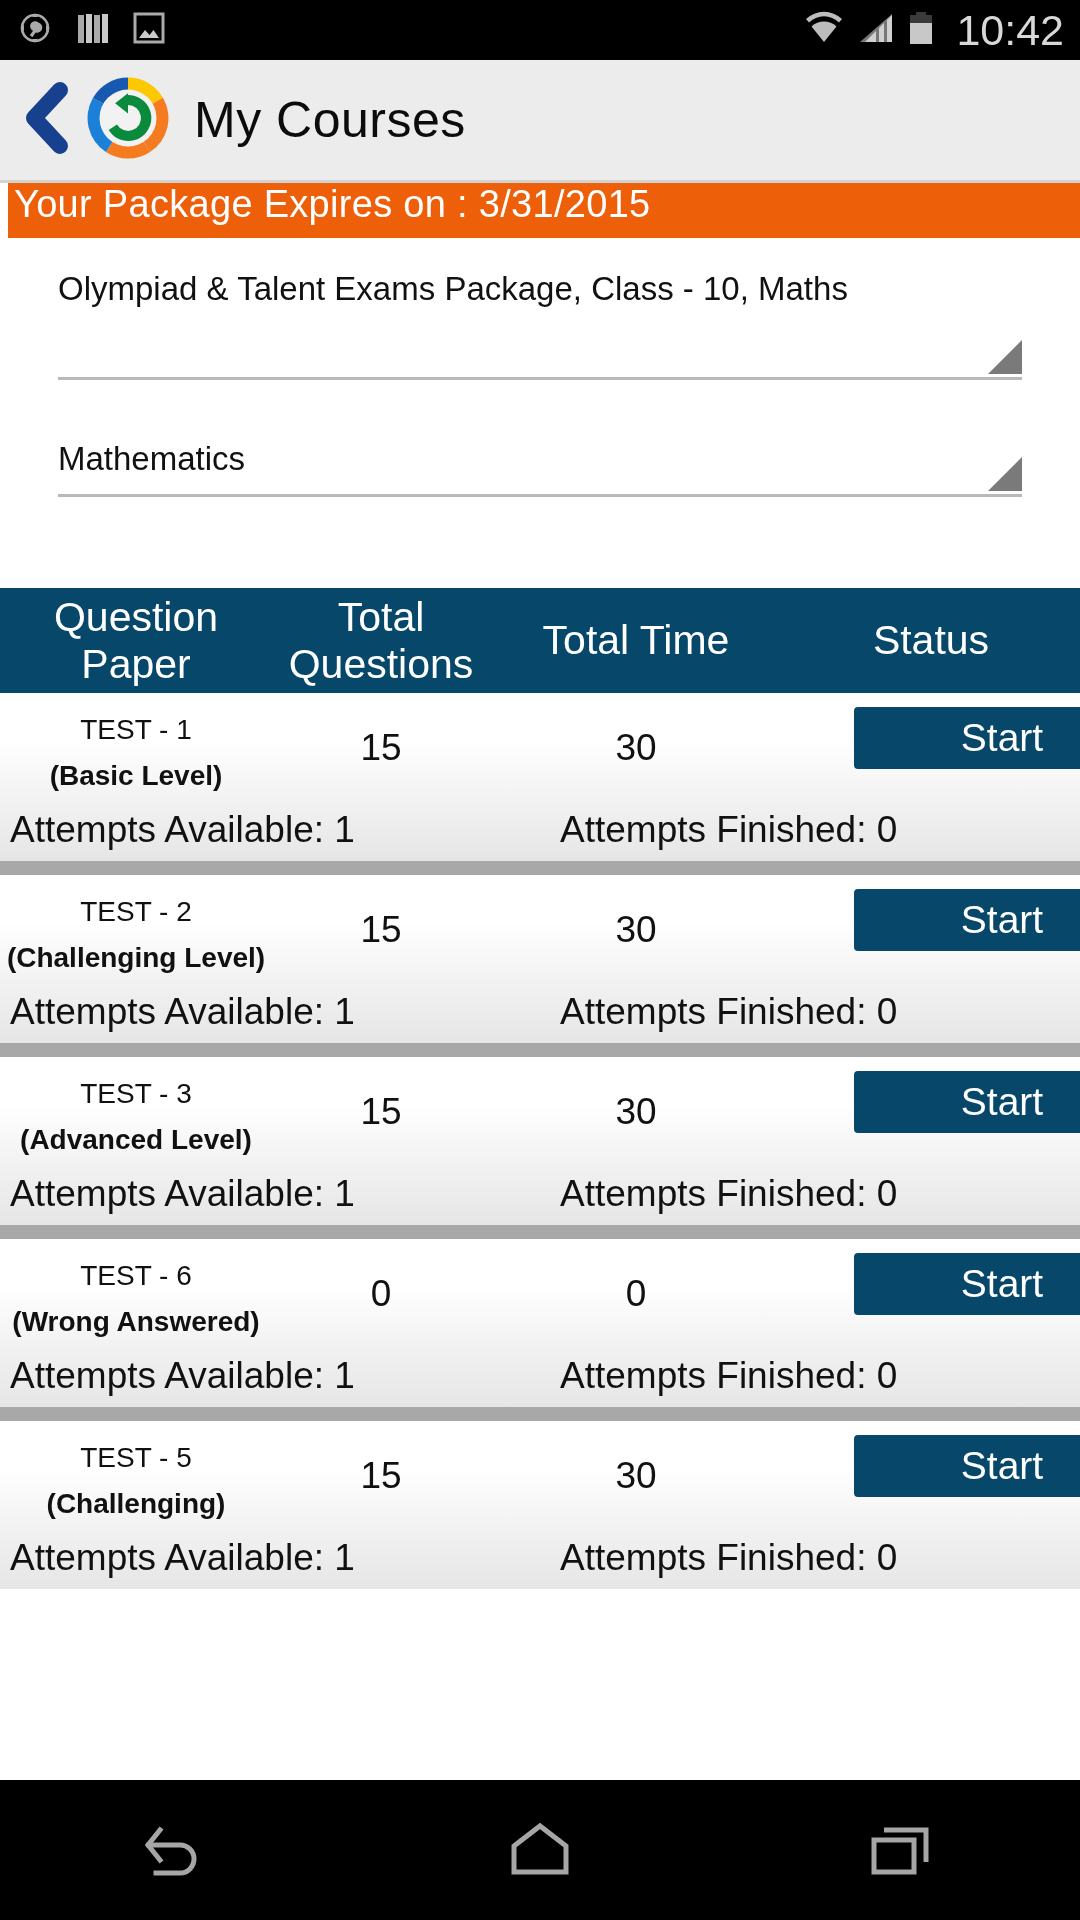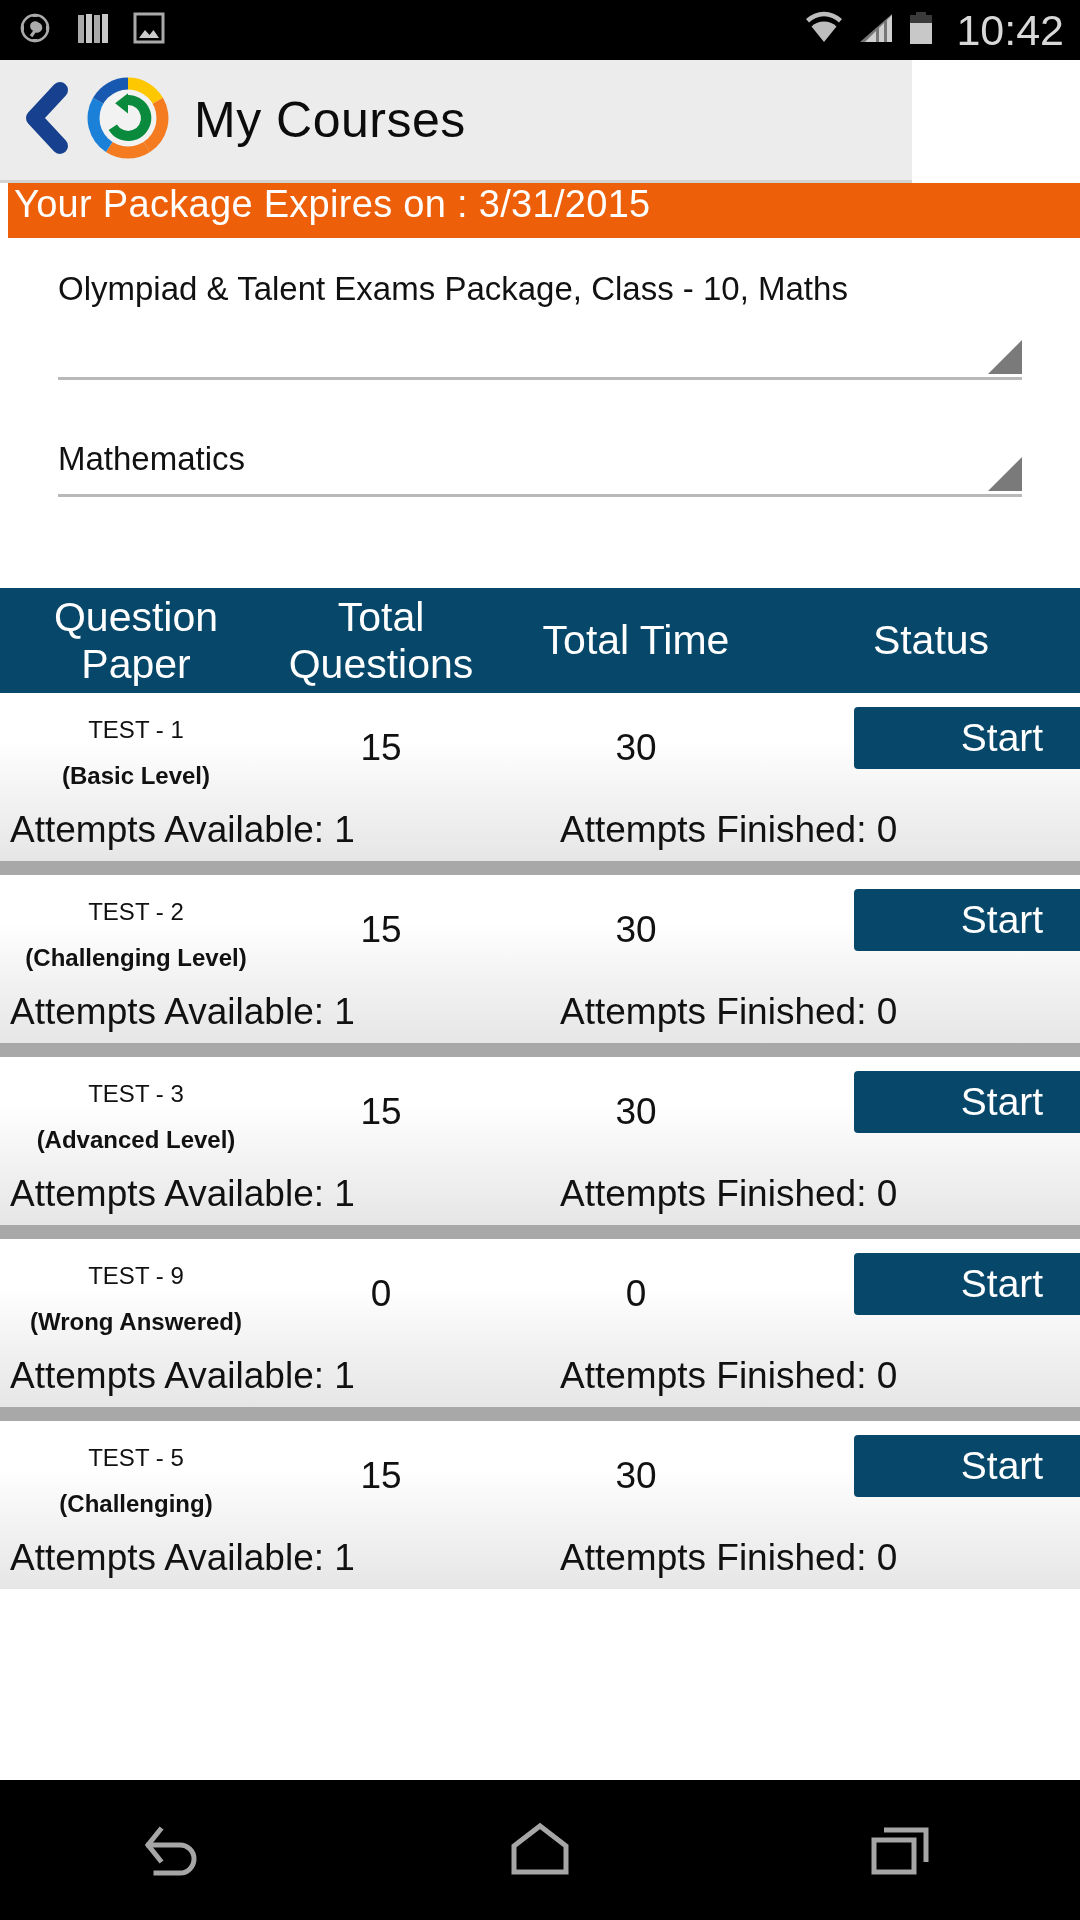--- a/index.html
+++ b/index.html
@@ -20,21 +20,21 @@
   .sb-left { display:flex; align-items:center; gap:22px; }
   .sb-right { margin-left:auto; display:flex; align-items:center; gap:10px; }
   .sb-icon { display:block; }
   .sb-time {
     color:#d8d8d8; font-size:43px; letter-spacing:0px;
     line-height:1; padding-left:10px; font-weight:400;
   }
 
   
   .actionbar {
-    position:absolute; top:60px; left:0; width:912px; height:123px;
+    position:absolute; top:60px; left:0; width:1080px; height:123px;
     background:#ececec; display:flex; align-items:center;
     border-bottom:3px solid #d2d2d2;
   }
   .back-chevron { margin-left:14px; margin-right:4px; }
   .app-logo { margin-right:20px; }
   .ab-title { font-size:50px; color:#0c0c0c; font-weight:400; letter-spacing:0.5px; }
 
   
   .expiry {
     position:absolute; top:183px; left:8px; width:1080px; height:55px;
@@ -84,21 +84,21 @@
 
   
   .tbl-body { position:absolute; top:693px; left:0; width:1080px; }
   .row-wrap { width:1080px; }
   .row-main {
     position:relative; width:1080px;
     background:linear-gradient(to bottom,#ffffff 0%,#ffffff 45%,#f2f2f2 100%);
     display:flex; align-items:flex-start; padding-top:14px;
   }
   .cell { text-align:center; padding:0 4px; }
-  .c-name  { width:272px; font-size:24px; color:#111111; line-height:46px; }
+  .c-name  { width:272px; font-size:28px; color:#111111; line-height:46px; }
   .c-name .lvl { font-weight:bold; display:block; }
   .c-q     { width:218px; font-size:37px; color:#111111; padding-top:20px; }
   .c-t     { width:292px; font-size:37px; color:#111111; padding-top:20px; }
   .c-s     { width:298px; display:flex; justify-content:flex-end; }
   .start-btn {
     background:#07486a; color:#ffffff; font-size:39px;
     width:296px; height:62px; line-height:62px; text-align:center;
     border-radius:4px; margin-right:-74px; cursor:pointer;
     font-weight:400;
   }
@@ -303,21 +303,21 @@
       <div class="row-attempts">
         <span class="att att-avail">Attempts Available: 1</span>
         <span class="att att-fin">Attempts Finished: 0</span>
       </div>
       <div class="row-divider"></div>
     </div>
 
     <div class="row-wrap">
       <div class="row-main">
         <div class="cell c-name">
-          <span>TEST - 9</span>
+          <span>TEST - 6</span>
           <span class="lvl">(Wrong Answered)</span>
         </div>
         <div class="cell c-q">0</div>
         <div class="cell c-t">0</div>
         <div class="cell c-s">
           <div class="start-btn">Start</div>
         </div>
       </div>
       <div class="row-attempts">
         <span class="att att-avail">Attempts Available: 1</span>

